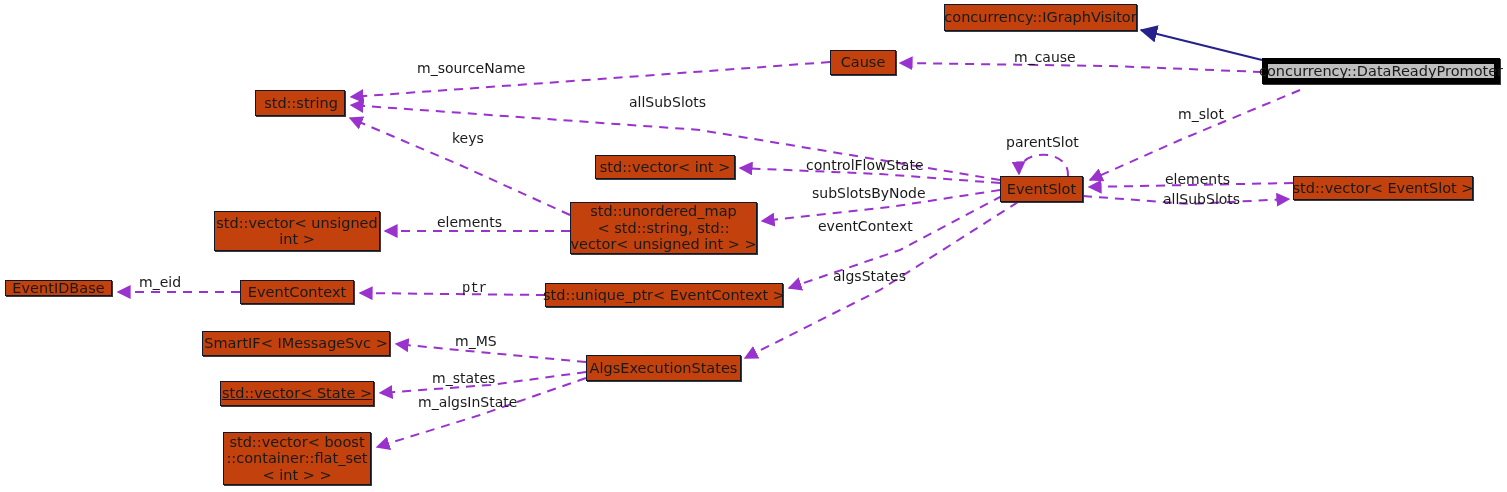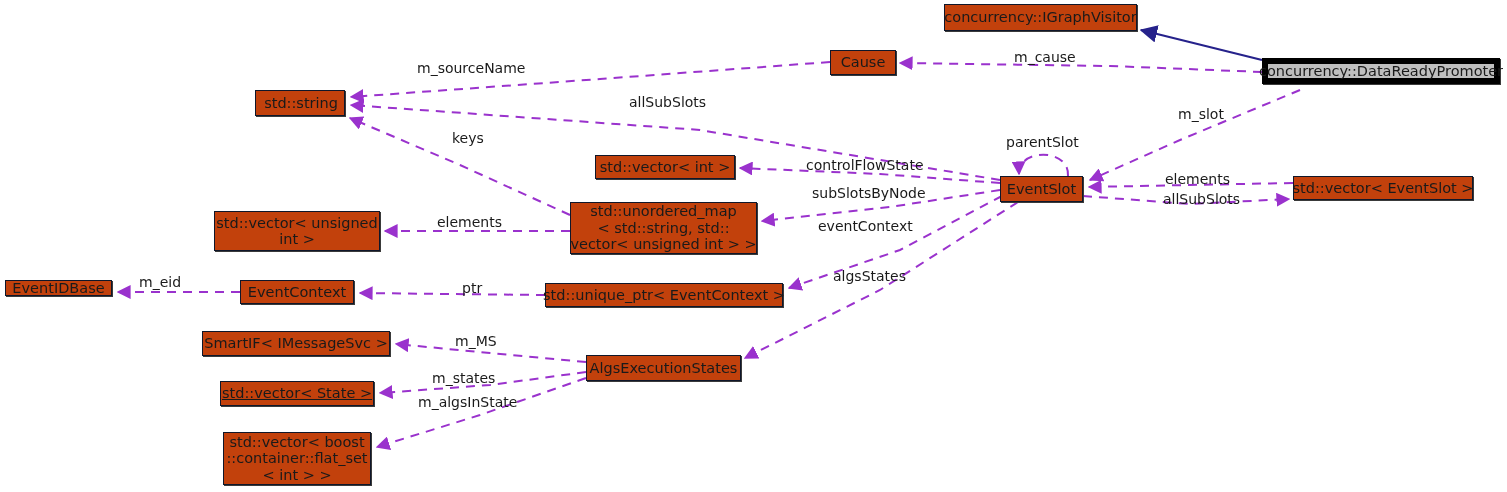--- a/index.html
+++ b/index.html
@@ -128,21 +128,21 @@
       <div class="edge-label" style="left: 629px; top: 95px;">allSubSlots</div>
       <div class="edge-label" style="left: 452px; top: 131px;">keys</div>
       <div class="edge-label" style="left: 1178px; top: 107px;">m_slot</div>
       <div class="edge-label" style="left: 1006px; top: 135px;">parentSlot</div>
       <div class="edge-label" style="left: 806px; top: 158px;">controlFlowState</div>
       <div class="edge-label" style="left: 812px; top: 186px;">subSlotsByNode</div>
       <div class="edge-label" style="left: 437px; top: 215px;">elements</div>
       <div class="edge-label" style="left: 1165px; top: 172px;">elements</div>
       <div class="edge-label" style="left: 1163px; top: 192px;">allSubSlots</div>
       <div class="edge-label" style="left: 818px; top: 219px;">eventContext</div>
-      <div class="edge-label" style="left: 462px; top: 281px;">ptr</div>
+      <div class="edge-label" style="left: 462px; top: 281px; font-family: Liberation Mono, monospace;">ptr</div>
       <div class="edge-label" style="left: 139px; top: 275px;">m_eid</div>
       <div class="edge-label" style="left: 833px; top: 269px;">algsStates</div>
       <div class="edge-label" style="left: 447px; top: 334px; margin-left: 8px;">m_MS</div>
       <div class="edge-label" style="left: 432px; top: 371px; text-align: center;">m_states</div>
       <div class="edge-label" style="left: 418px; top: 395px;">m_algsInState</div>
     </div>
 
 </div>
 
 </body></html>

